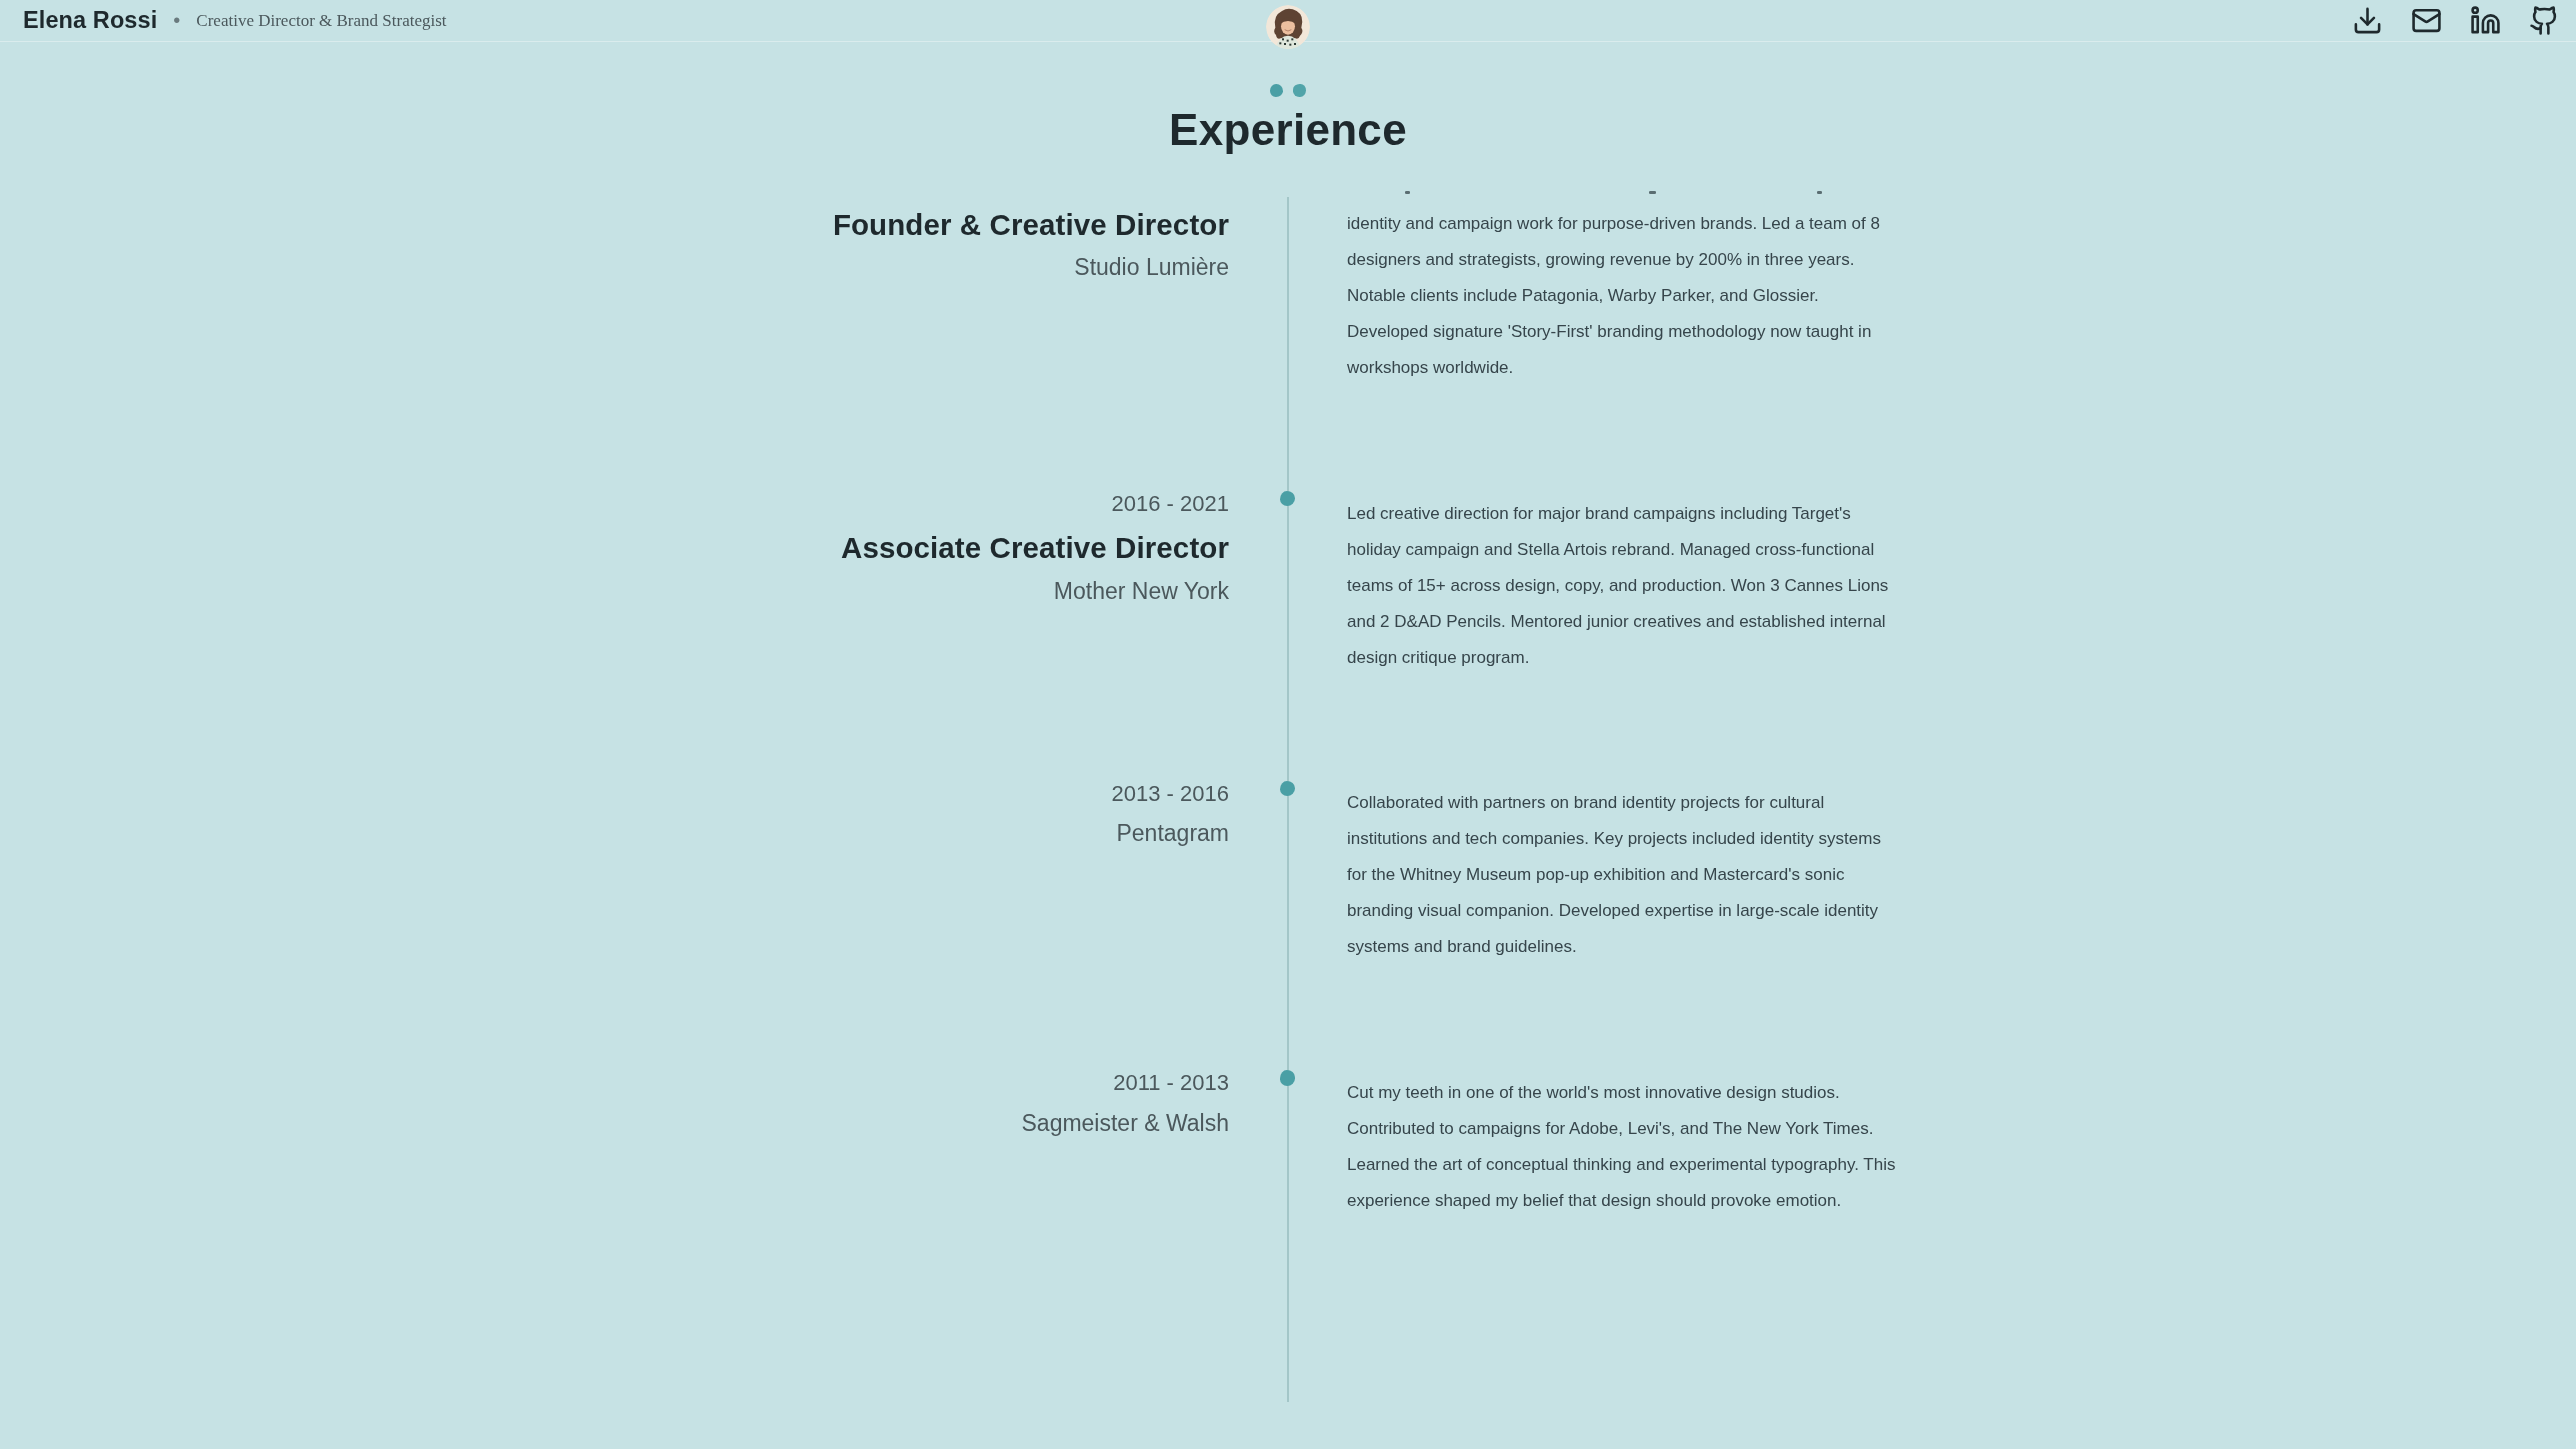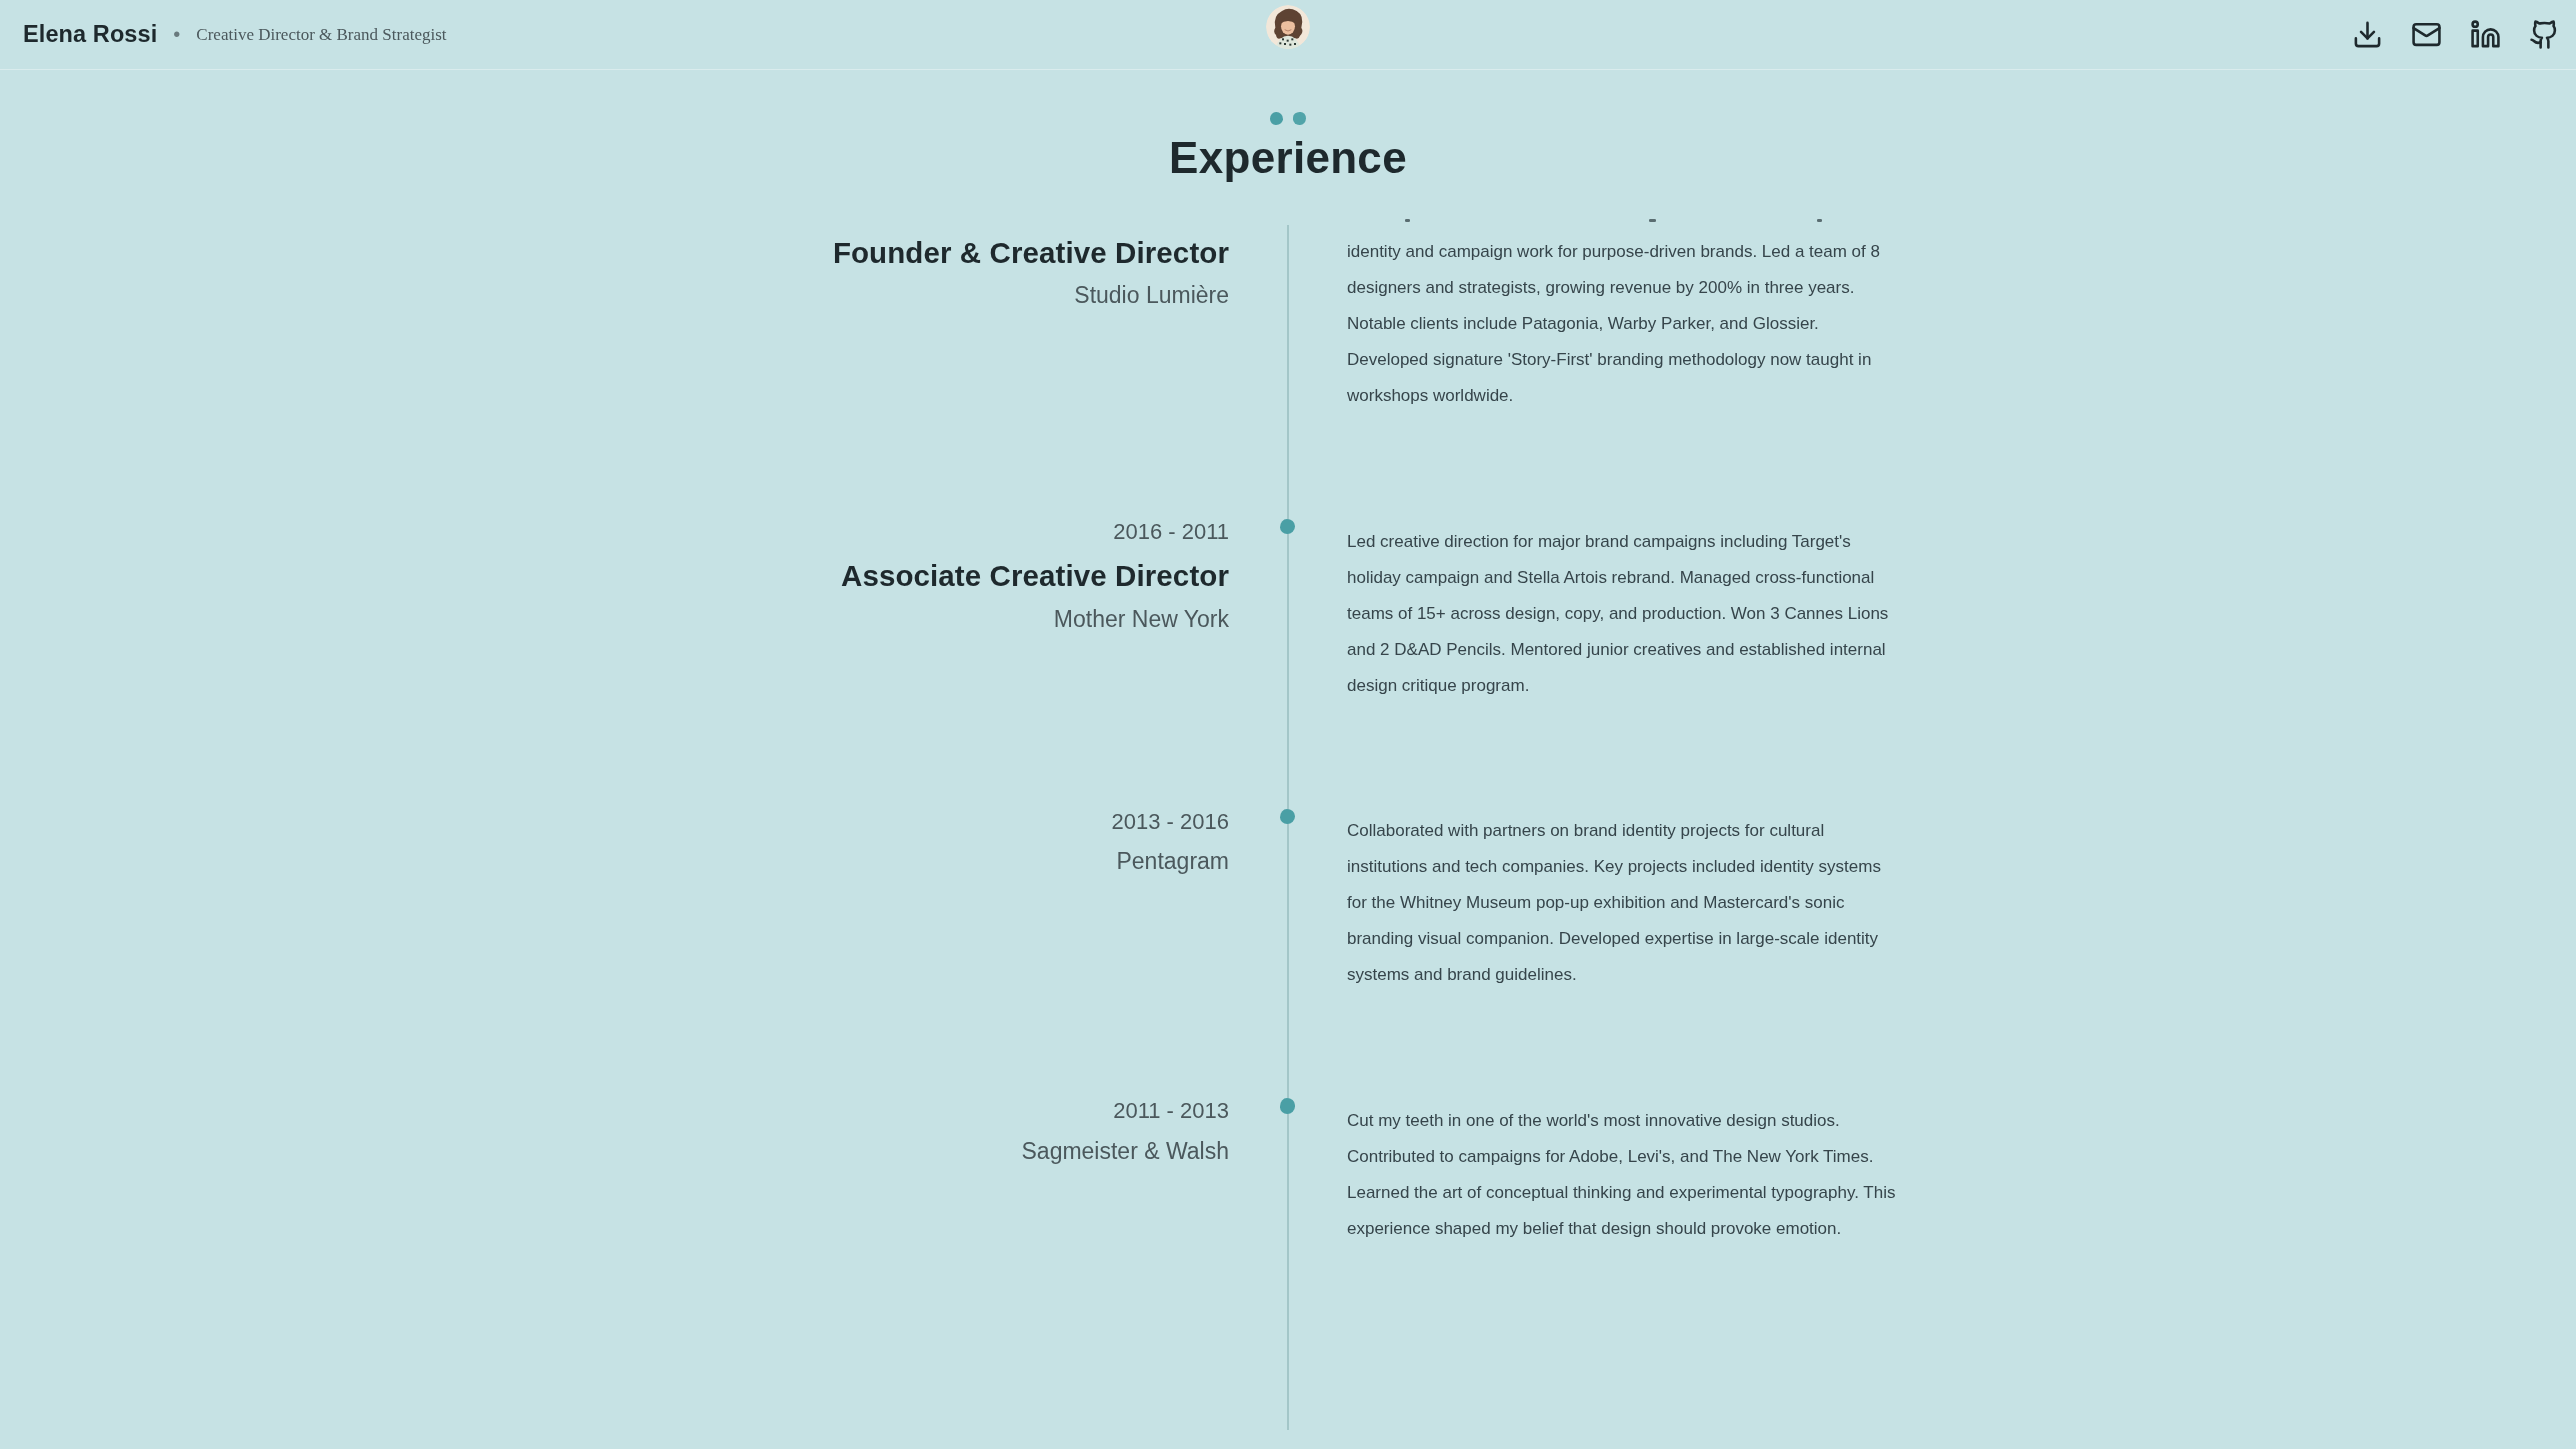--- a/index.html
+++ b/index.html
@@ -6,21 +6,21 @@
   html, body {
     width: 2576px; height: 1449px;
     overflow: hidden;
     background: var(--background, #c6e2e4);
     font-family: "Liberation Sans", sans-serif;
   }
 
   
   .header {
     position: relative;
-    height: 70px;
+    height: 42px;
     display: flex; align-items: center;
     border-bottom: 1.3px solid var(--header_border, #daeced);
   }
   .header-left {
     display: flex; align-items: center; gap: 16px;
     padding-left: 23px;
   }
   .name { font-size: 23.5px; font-weight: 700; color: var(--text_dark, #1e292d); letter-spacing: 0.1px; }
   .dot-sep { font-size: 20px; color: var(--text_muted, #4b585c); opacity: .75; }
   .subtitle { font-size: 17px; font-weight: 400; color: var(--text_muted, #4b585c); font-family: Liberation Serif, serif; }
@@ -196,21 +196,21 @@
             <i></i>
             <i></i>
           </div>
       <p class="desc">identity and campaign work for purpose-driven brands. Led a team of 8 designers and strategists, growing revenue by 200% in three years. Notable clients include Patagonia, Warby Parker, and Glossier. Developed signature 'Story-First' branding methodology now taught in workshops worldwide.</p>
     </div>
 
   </div>
 
   <div class="entry">
     <div class="col-left">
-      <div class="dates">2016 - 2011</div>
+      <div class="dates">2016 - 2021</div>
       <h3 class="title">Associate Creative Director</h3>
       <div class="company">Mother New York</div>
     </div>
     <div class="col-right">
 
       <p class="desc">Led creative direction for major brand campaigns including Target's holiday campaign and Stella Artois rebrand. Managed cross-functional teams of 15+ across design, copy, and production. Won 3 Cannes Lions and 2 D&amp;AD Pencils. Mentored junior creatives and established internal design critique program.</p>
     </div>
     <span class="tl-dot"></span>
   </div>
 

